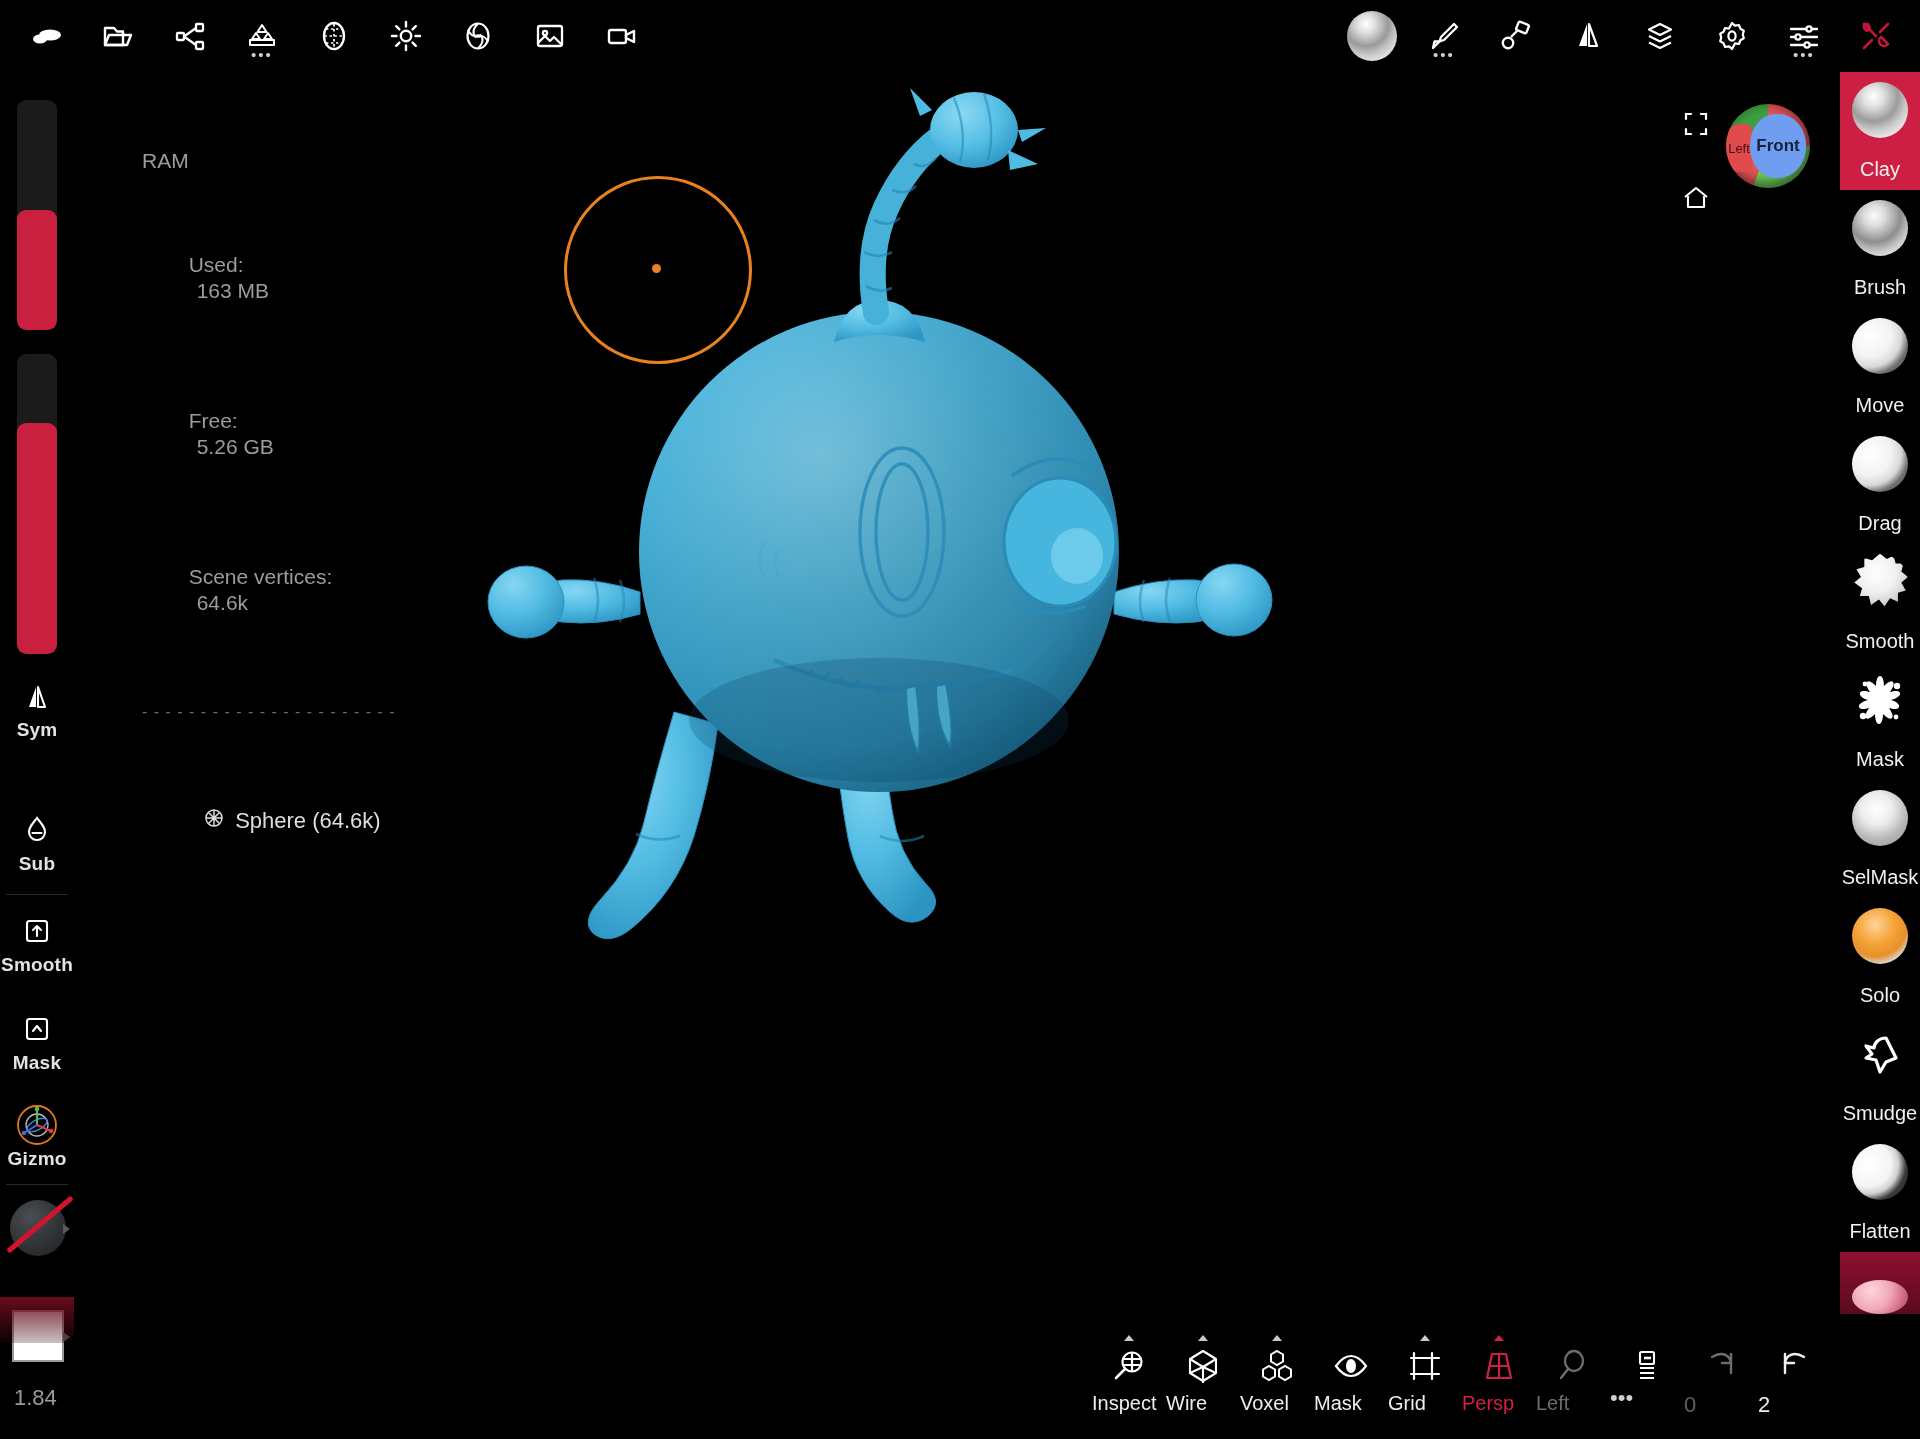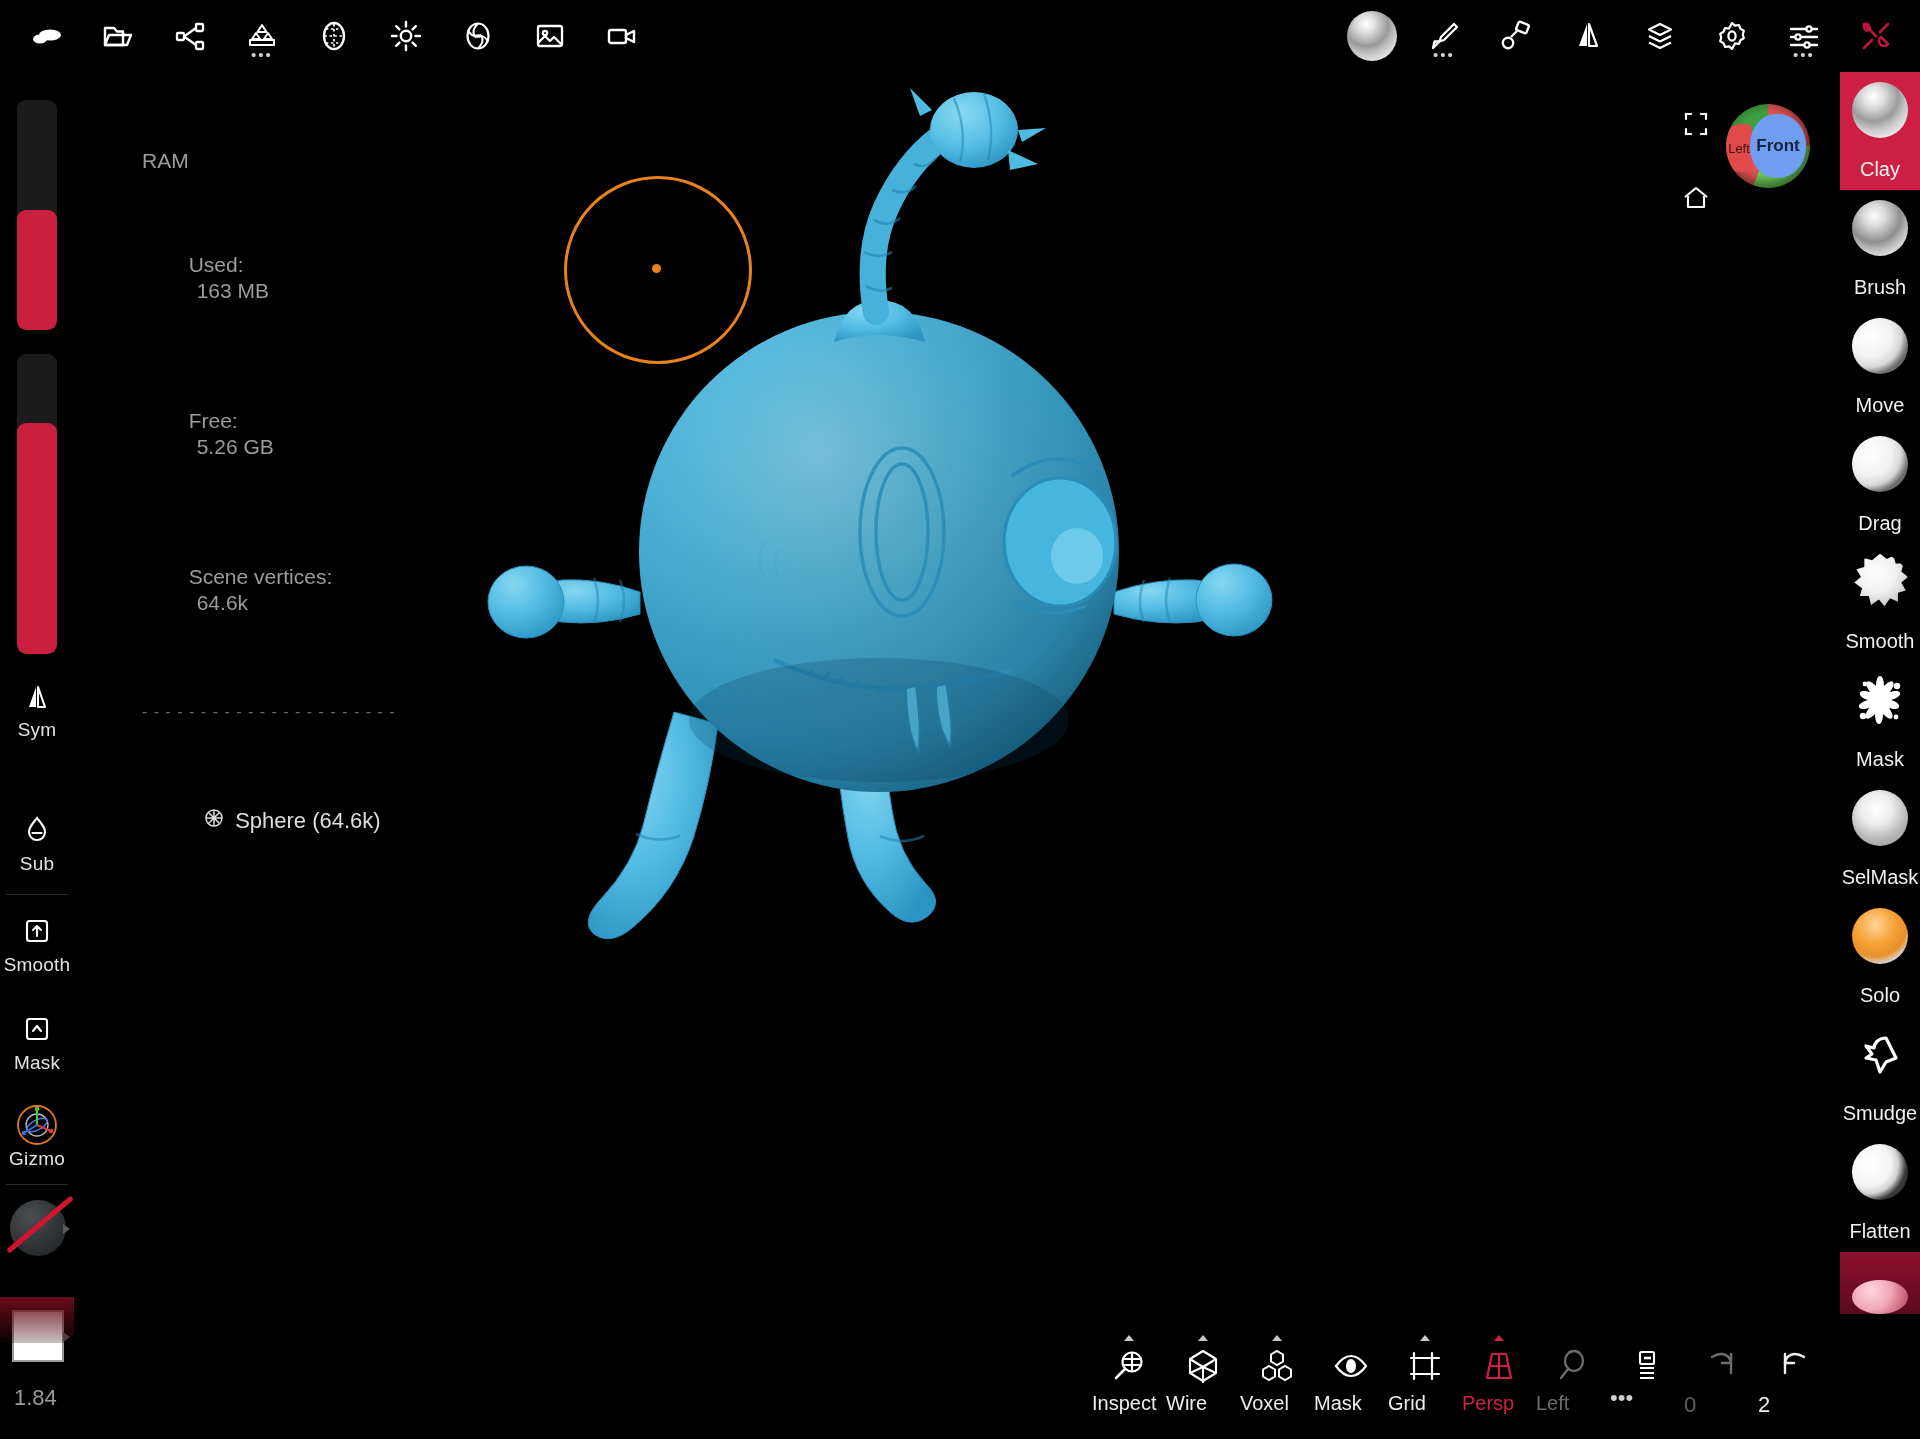--- a/index.html
+++ b/index.html
@@ -52,21 +52,21 @@
   }
   #slider-size { top: 28px; height: 230px; }
   #slider-intensity { top: 282px; height: 300px; }
 
   .lb-item {
     position: absolute; left: 0; width: 74px;
     display: flex; flex-direction: column; align-items: center; justify-content: center;
     cursor: pointer;
   }
   .lb-item .ico { height: 42px; display: flex; align-items: center; justify-content: center; }
-  .lb-item .lbl { font-size: 19px; color: #e2e2e2; margin-top: 2px; letter-spacing: .2px; }
+  .lb-item .lbl { font-size: 19px; color: #e2e2e2; margin-top: 2px; letter-spacing: .2px; font-weight: bold; }
   .lb-sep { position: absolute; left: 6px; width: 62px; height: 1px; background: #2a2a2a; }
 
   .swatch-row { position: absolute; left: 0; width: 74px; height: 74px; cursor: pointer; }
   .swatch-arrow {
     position: absolute; right: 4px; top: 50%; transform: translateY(-50%);
     width: 0; height: 0; border-left: 7px solid #5a5a5a;
     border-top: 5px solid transparent; border-bottom: 5px solid transparent;
   }
   .mat-ball {
     position: absolute; left: 10px; top: 8px; width: 56px; height: 56px; border-radius: 50%;

